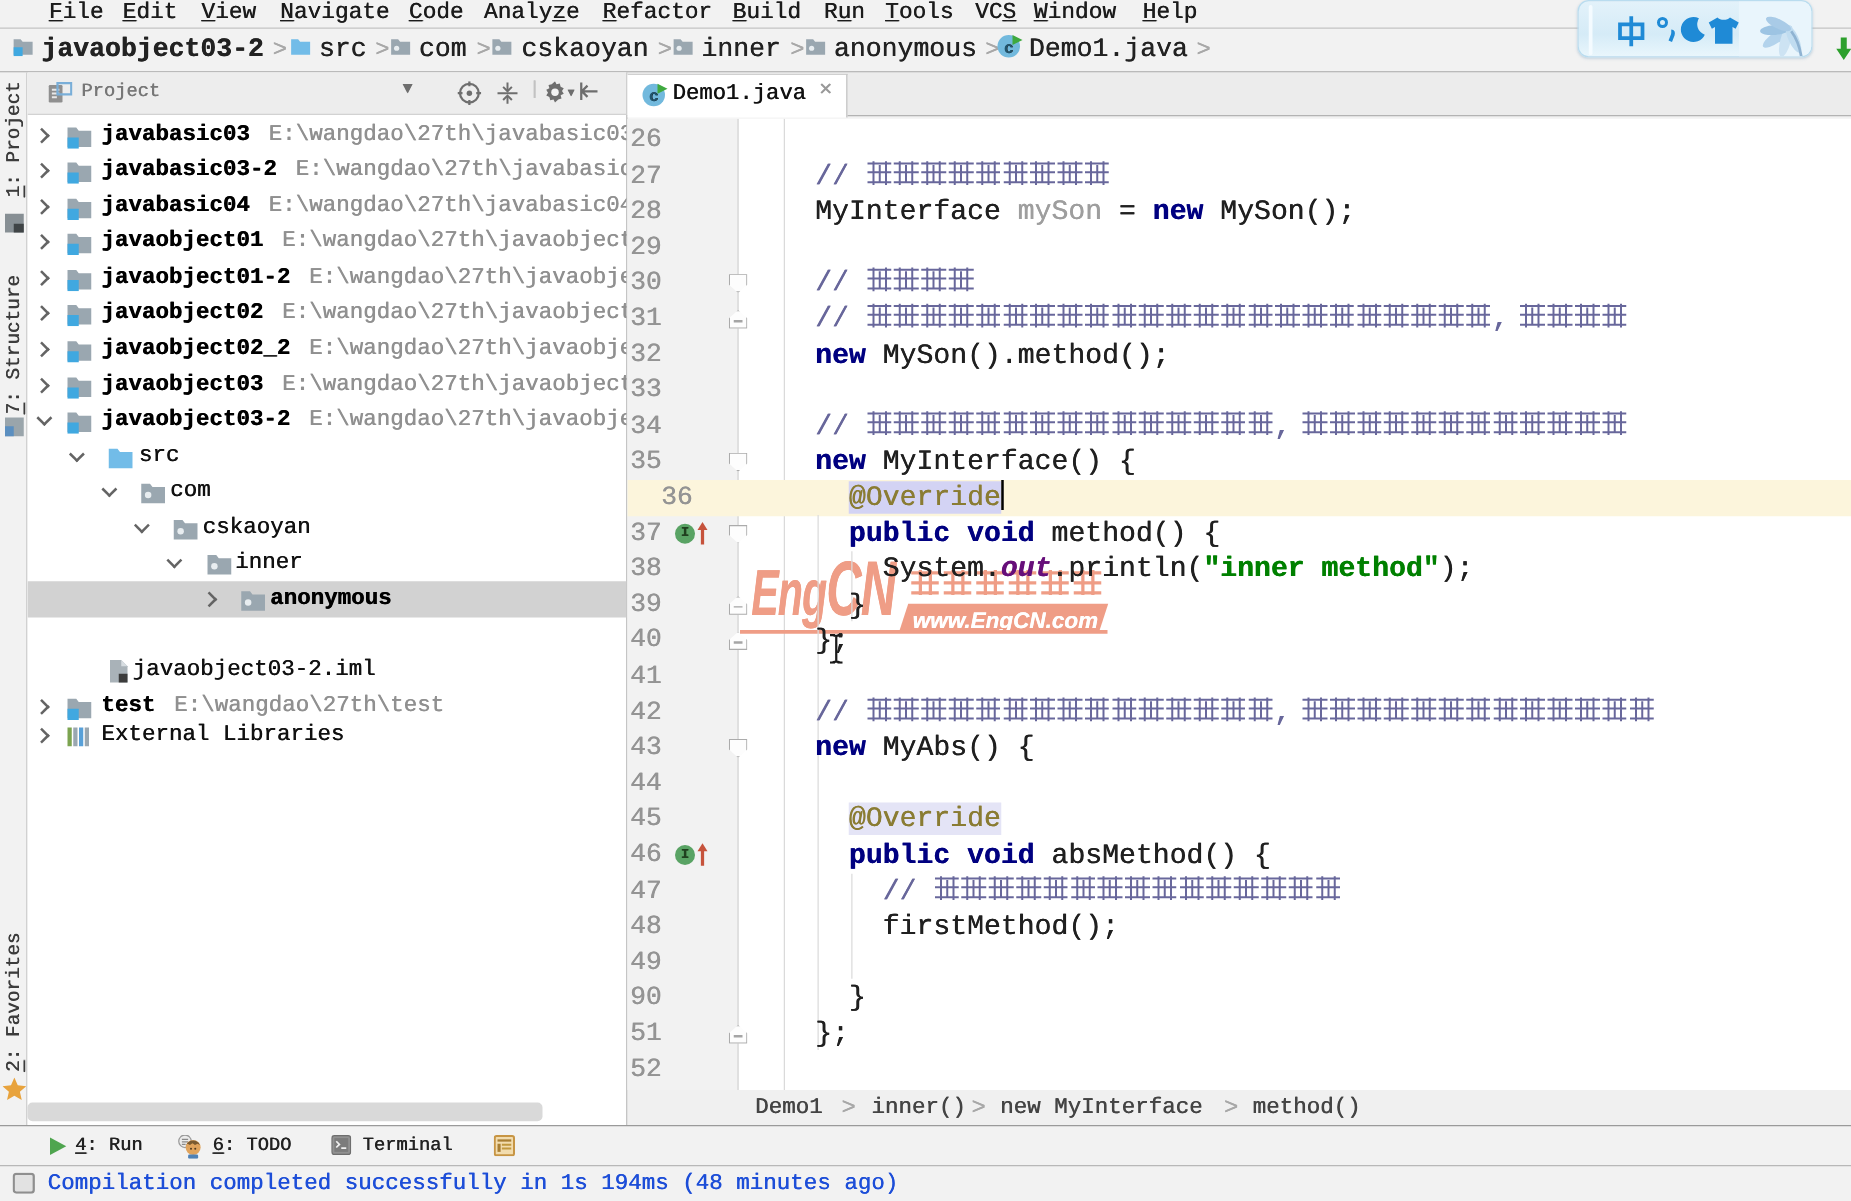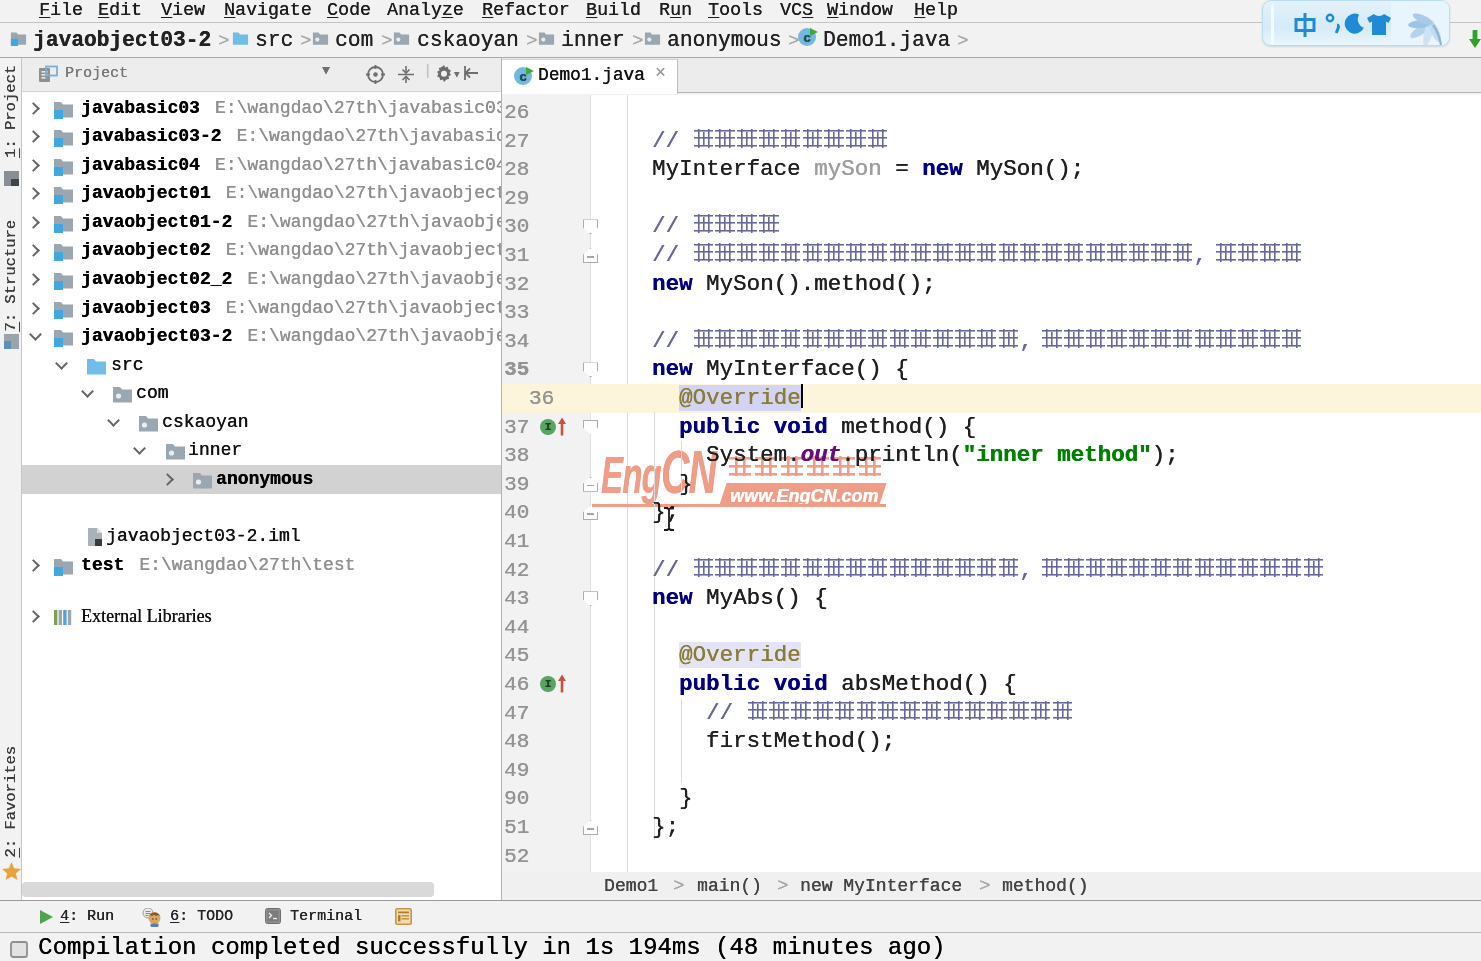--- a/index.html
+++ b/index.html
@@ -80,21 +80,21 @@
 .uparr{position:absolute;left:55px;width:10px;height:21px;}
 
 #wm{position:absolute;left:90px;top:355px;width:300px;height:62px;z-index:3;}
 
 #bcrumb{position:absolute;left:502px;top:872px;width:979px;height:28px;background:#f0f0f0;
  font-size:18px;color:#444;line-height:28px;}
 #toolbar{position:absolute;left:0;top:900px;width:1481px;height:33px;background:#f2f2f2;
  border-top:1px solid #9a9a9a;border-bottom:1px solid #b8b8b8;font-size:15px;color:#222;}
 #toolbar u{text-decoration:underline;text-underline-offset:2px;}
 #statusbar{position:absolute;left:0;top:934px;width:1481px;height:27px;background:#f2f2f2;
- font-size:24px;color:#000000;line-height:27px;}
+ font-size:18px;color:#1d4ed8;line-height:27px;}
 
 .zw{display:inline-block;width:22px;height:20px;margin:0 2px;background:
  linear-gradient(#ef9d86,#ef9d86) 0 1px/100% 2.6px no-repeat,
  linear-gradient(#ef9d86,#ef9d86) 0 9px/100% 2.6px no-repeat,
  linear-gradient(#ef9d86,#ef9d86) 0 17px/100% 2.6px no-repeat,
  linear-gradient(#ef9d86,#ef9d86) 6px 0/2.6px 100% no-repeat,
  linear-gradient(#ef9d86,#ef9d86) 14px 0/2.6px 100% no-repeat;}
 #caret{display:inline-block;width:2px;height:24px;background:#000;vertical-align:-4px;}
 </style></head>
 <body>
@@ -320,21 +320,21 @@
         <span class="tlabel" style="left:84px;text-align:center;">javaobject03-2.iml</span>
       </div>
 <div class="row" style="top:457.2px;">
         <span class="chev r" style="left:7px;"></span>
         <span class="ticon" style="left:31px;"><svg width="21" height="20" viewBox="0 0 21 20">
             <path d="M1 3 h7 l2 2.5 h10 v13 h-19 z" fill="#9aa7b0"></path>
             <rect x="1" y="11" width="9" height="9" fill="#40a8e0"></rect>
           </svg></span>
         <span class="tlabel" style="left:59px;"><b>test</b><span class="pth" style="margin-left:15px;">E:\wangdao\27th\test</span></span>
       </div>
-<div class="row" style="top:508px;font-family:Liberation Serif, serif;">
+<div class="row" style="top:480px;">
         <span class="chev r" style="left:7px;"></span>
         <span class="ticon" style="left:31px;"><svg width="20" height="20" viewBox="0 0 20 20">
             <rect x="1" y="3" width="3.4" height="15" fill="#7ca450"></rect>
             <rect x="5.6" y="3" width="3.4" height="15" fill="#9aa7b0"></rect>
             <rect x="10.2" y="3" width="3.4" height="15" fill="#58a0d8"></rect>
             <rect x="14.8" y="3" width="3.4" height="15" fill="#9aa7b0"></rect>
           </svg></span>
         <span class="tlabel" style="left:59px;">External Libraries</span>
       </div>
     </div>
@@ -357,21 +357,21 @@
       <div style="position:absolute;left:0;top:288.5px;width:126px;height:29px;background:#fcf5dc;"></div>
       <div class="ln" style="top:3.0px;">26</div>
 <div class="ln" style="top:31.6px;">27</div>
 <div class="ln" style="top:60.2px;">28</div>
 <div class="ln" style="top:88.8px;">29</div>
 <div class="ln" style="top:117.4px;">30</div>
 <div class="ln" style="top:146.0px;">31</div>
 <div class="ln" style="top:174.6px;">32</div>
 <div class="ln" style="top:203.2px;">33</div>
 <div class="ln" style="top:231.8px;">34</div>
-<div class="ln" style="top:260.4px;font-weight:bold;">35</div>
+<div class="ln" style="top:260.4px;">35</div>
 <div class="ln" style="top:289.0px;text-align:right;">36</div>
 <div class="ln" style="top:317.6px;">37</div>
 <div class="ln" style="top:346.2px;">38</div>
 <div class="ln" style="top:374.8px;">39</div>
 <div class="ln" style="top:403.4px;">40</div>
 <div class="ln" style="top:432.0px;">41</div>
 <div class="ln" style="top:460.6px;">42</div>
 <div class="ln" style="top:489.2px;">43</div>
 <div class="ln" style="top:517.8px;">44</div>
 <div class="ln" style="top:546.4px;">45</div>
@@ -445,21 +445,21 @@
 <div class="cl" style="top:575.0px;">  <span class="k">public</span> <span class="k">void</span> absMethod() {</div>
 <div class="cl" style="top:603.6px;">    <span class="c">// <i class="z"></i><i class="z"></i><i class="z"></i><i class="z"></i><i class="z"></i><i class="z"></i><i class="z"></i><i class="z"></i><i class="z"></i><i class="z"></i><i class="z"></i><i class="z"></i><i class="z"></i><i class="z"></i><i class="z"></i></span></div>
 <div class="cl" style="top:632.2px;">    firstMethod();</div>
 <div class="cl" style="top:689.4px;">  }</div>
 <div class="cl" style="top:718.0px;">};</div>
   </div>
 </div>
 <div id="bcrumb">
   <span style="position:absolute;left:102px;">Demo1</span>
   <span class="sep" style="position:absolute;left:171px;">&gt;</span>
-  <span style="position:absolute;left:195px;">main()</span>
+  <span style="position:absolute;left:195px;">inner()</span>
   <span class="sep" style="position:absolute;left:275px;">&gt;</span>
   <span style="position:absolute;left:298px;">new MyInterface</span>
   <span class="sep" style="position:absolute;left:477px;">&gt;</span>
   <span style="position:absolute;left:500px;">method()</span>
 </div>
 <div id="toolbar">
   <span style="position:absolute;left:39px;top:8px;"><svg width="15" height="16" viewBox="0 0 15 16">
         <path d="M1 1 L14 8 L1 15 Z" fill="#4fa54f"></path>
       </svg></span>
   <span style="position:absolute;left:60px;top:7px;"><u>4</u>: Run</span>

